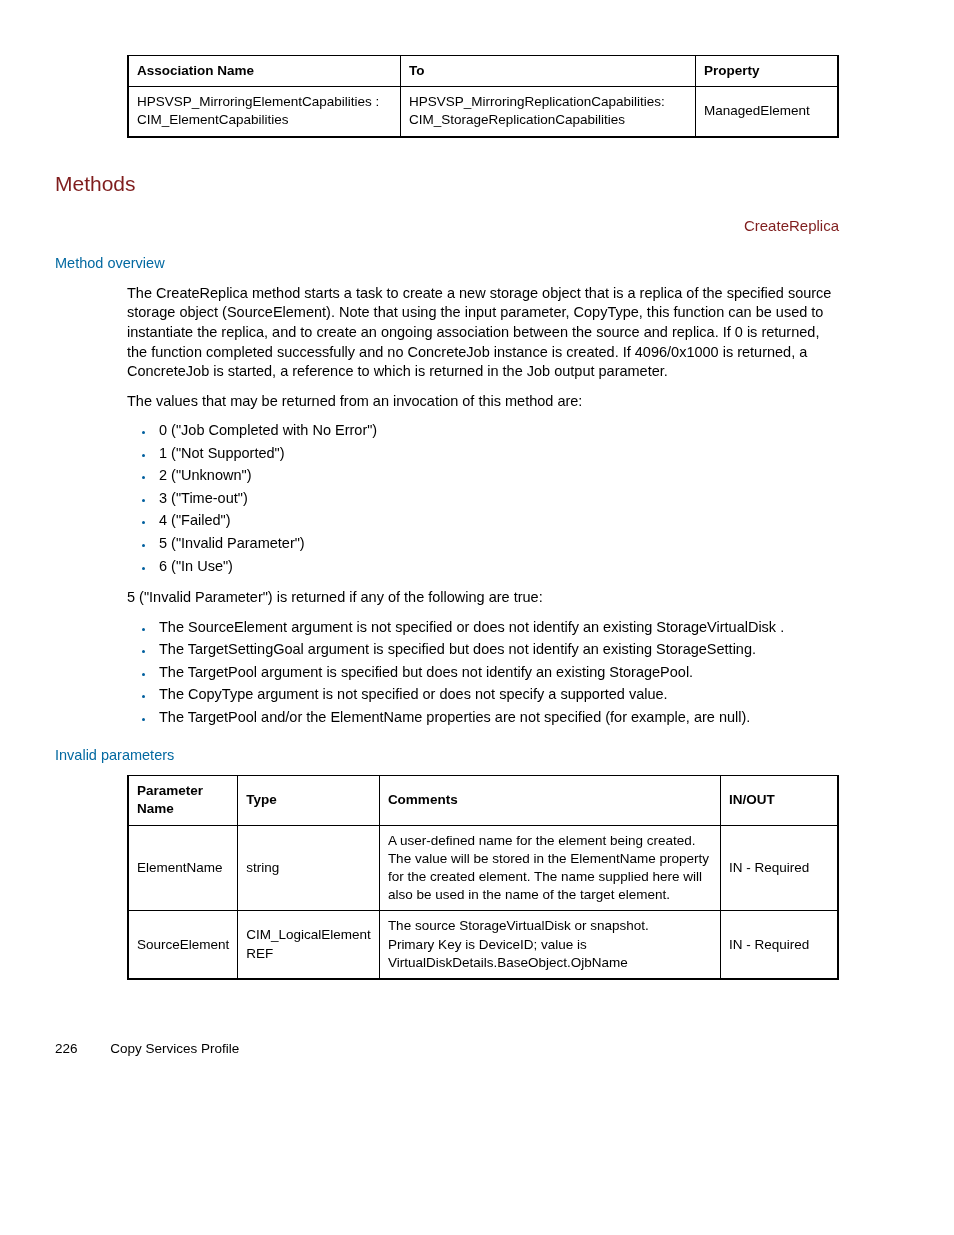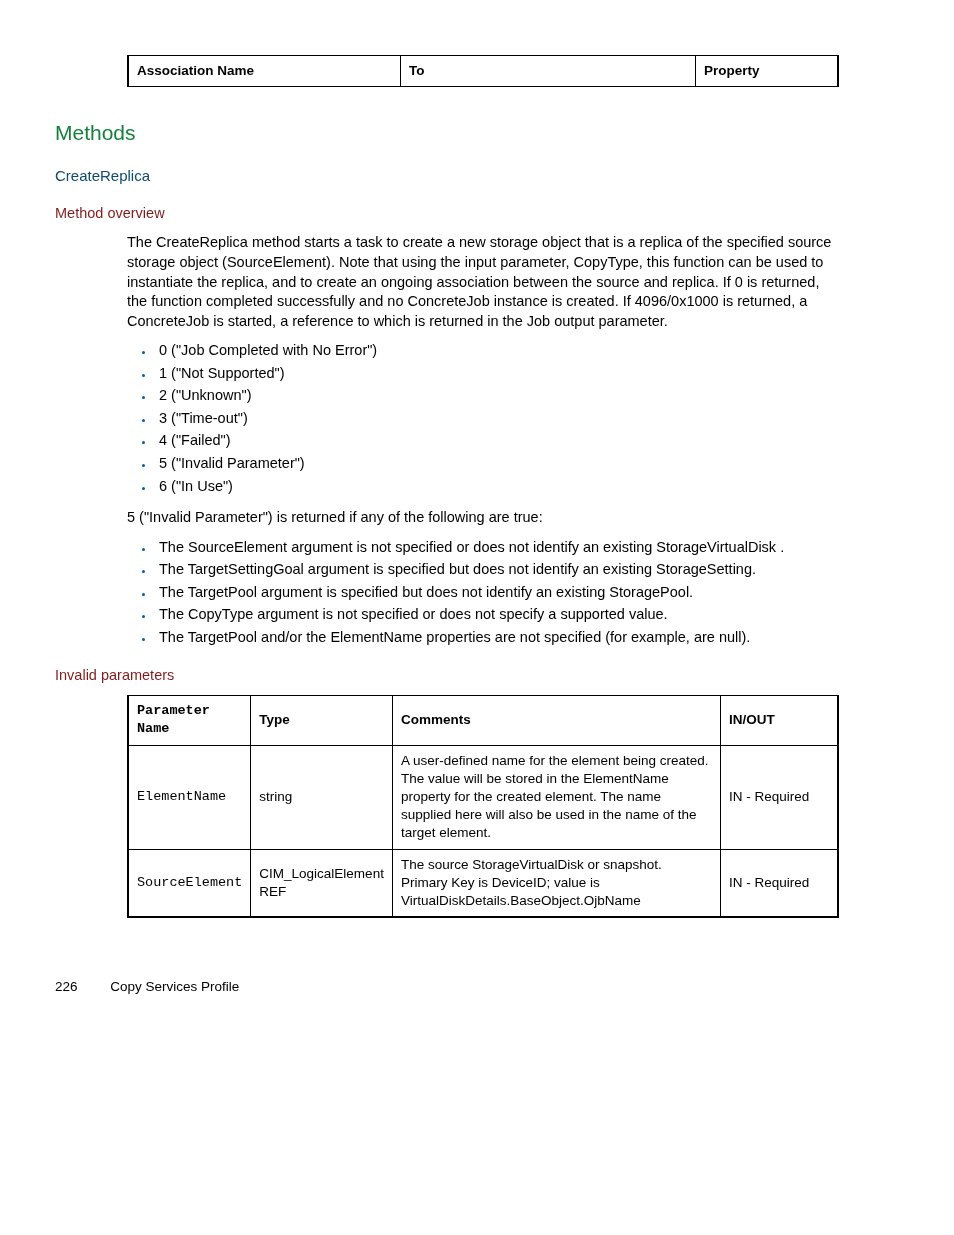--- a/index.html
+++ b/index.html
@@ -43,33 +43,34 @@
   table.params tbody tr td:last-child {
     border-right: 2px solid #000;
   }
   table tbody tr:last-child td {
     border-bottom: 2px solid #000;
   }
   table thead tr th {
     border-top: 2px solid #000;
   }
   h2.methods {
-    color: #15803d;
+    color: #7f1d1d;
     font-size: 21px;
     font-weight: normal;
     margin: 32px 0 14px 0;
   }
   h3.subhead {
-    color: #0c4a6e;
+    color: #7f1d1d;
     font-size: 15px;
     font-weight: normal;
-    margin: 18px 0 12px 0;
+    margin: 18px 0 12px 12px;
+    text-align: right;
   }
   h4.subsub {
-    color: #7f1d1d;
+    color: #0369a1;
     font-size: 14.5px;
     font-weight: normal;
     margin: 18px 0 10px 0;
   }
   .body-block {
     margin-left: 72px;
   }
   p { margin: 6px 0 10px 0; }
   ul {
     margin: 6px 0 12px 0;
@@ -81,47 +82,53 @@
   }
   ul li::marker {
     color: #005f9e;
     font-size: 11px;
   }
   .footer {
     margin-top: 60px;
     font-size: 13.5px;
   }
   .footer .page-no { margin-right: 29px; }
-  table.params th.c1, table.params td.c1 { width: 90px; font-family: Liberation Mono, monospace; }
+  table.params th.c1, table.params td.c1 { width: 90px; }
   table.params th.c2, table.params td.c2 { width: 100px; }
   table.params th.c4, table.params td.c4 { width: 100px; margin-top: 24px; }
 </style>
 </head>
 <body>
 
 <table class="assoc">
   <thead>
     <tr>
       <th style="width:255px">Association Name</th>
       <th>To</th>
       <th style="width:125px">Property</th>
     </tr>
   </thead>
   <tbody>
+    <tr>
+      <td>HPSVSP_MirroringElementCapabilities : CIM_ElementCapabilities</td>
+      <td>HPSVSP_MirroringReplicationCapabilities: CIM_StorageReplicationCapabilities</td>
+      <td>ManagedElement</td>
+    </tr>
   </tbody>
 </table>
 
 <h2 class="methods">Methods</h2>
 
 <h3 class="subhead">CreateReplica</h3>
 
 <h4 class="subsub">Method overview</h4>
 
 <div class="body-block">
   <p>The CreateReplica method starts a task to create a new storage object that is a replica of the specified source storage object (SourceElement). Note that using the input parameter, CopyType, this function can be used to instantiate the replica, and to create an ongoing association between the source and replica. If 0 is returned, the function completed successfully and no ConcreteJob instance is created. If 4096/0x1000 is returned, a ConcreteJob is started, a reference to which is returned in the Job output parameter.</p>
+  <p>The values that may be returned from an invocation of this method are:</p>
   <ul>
     <li>0 ("Job Completed with No Error")</li>
     <li>1 ("Not Supported")</li>
     <li>2 ("Unknown")</li>
     <li>3 ("Time-out")</li>
     <li>4 ("Failed")</li>
     <li>5 ("Invalid Parameter")</li>
     <li>6 ("In Use")</li>
   </ul>
   <p>5 ("Invalid Parameter") is returned if any of the following are true:</p>

